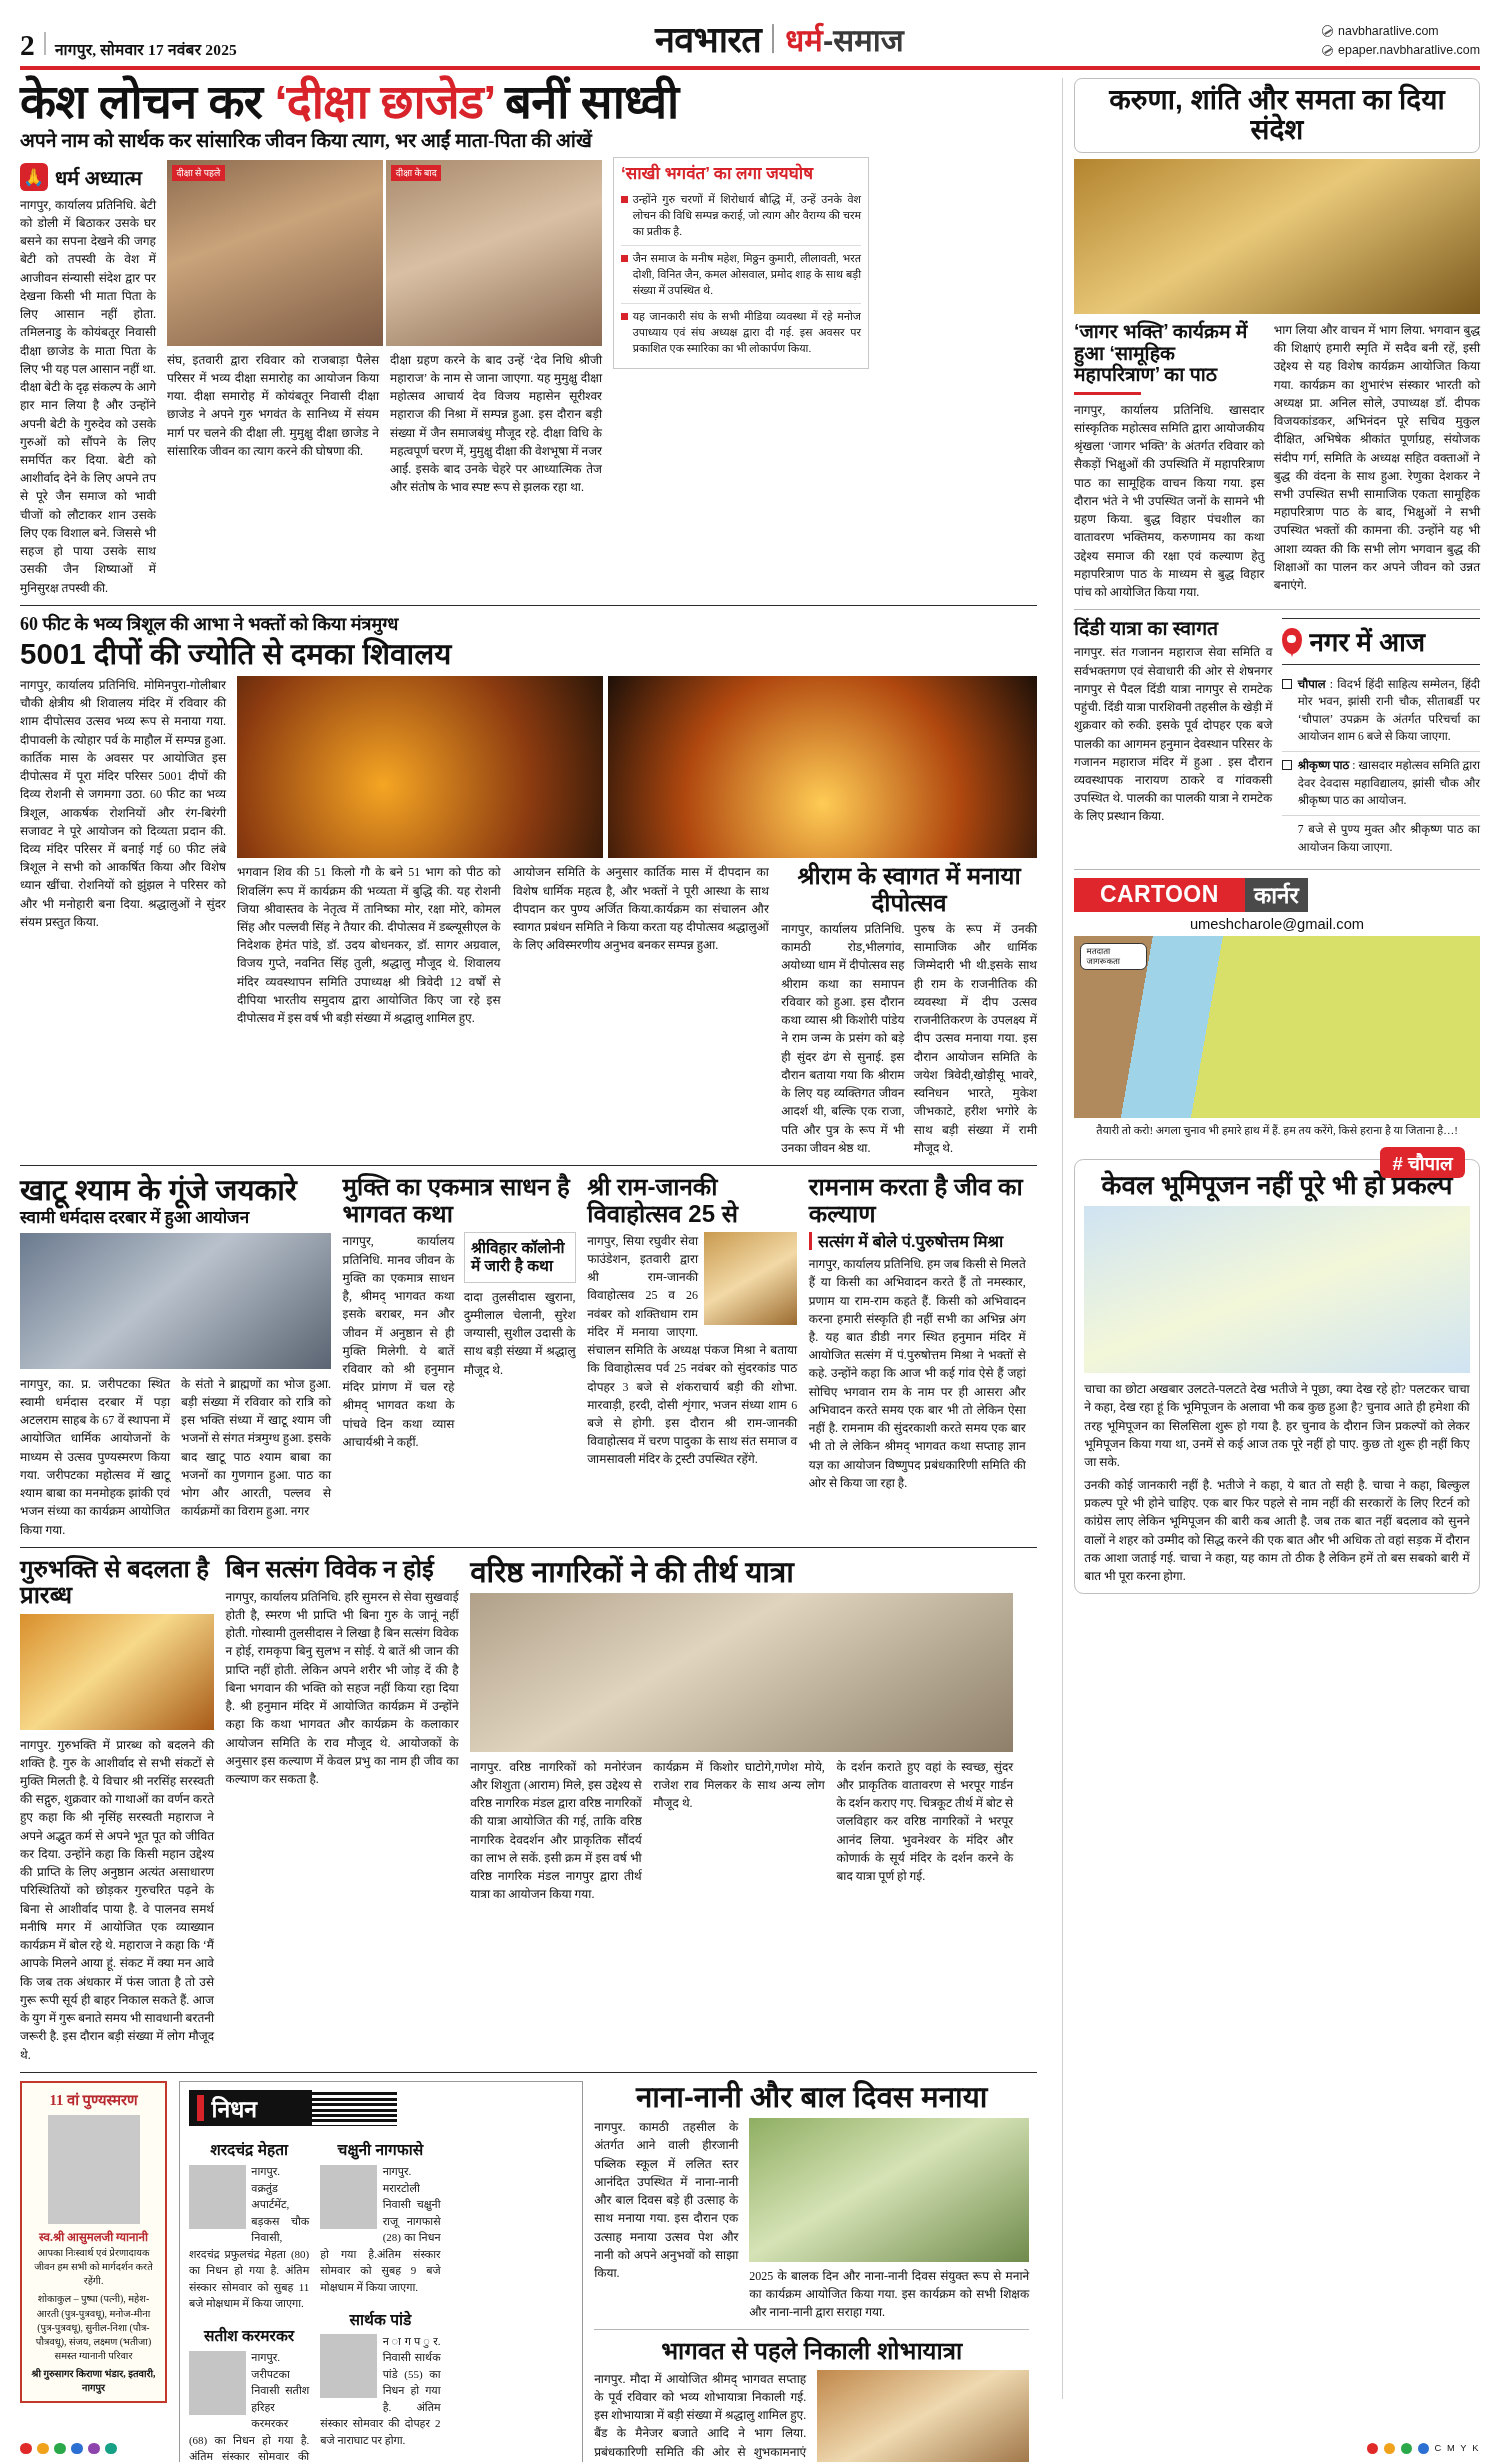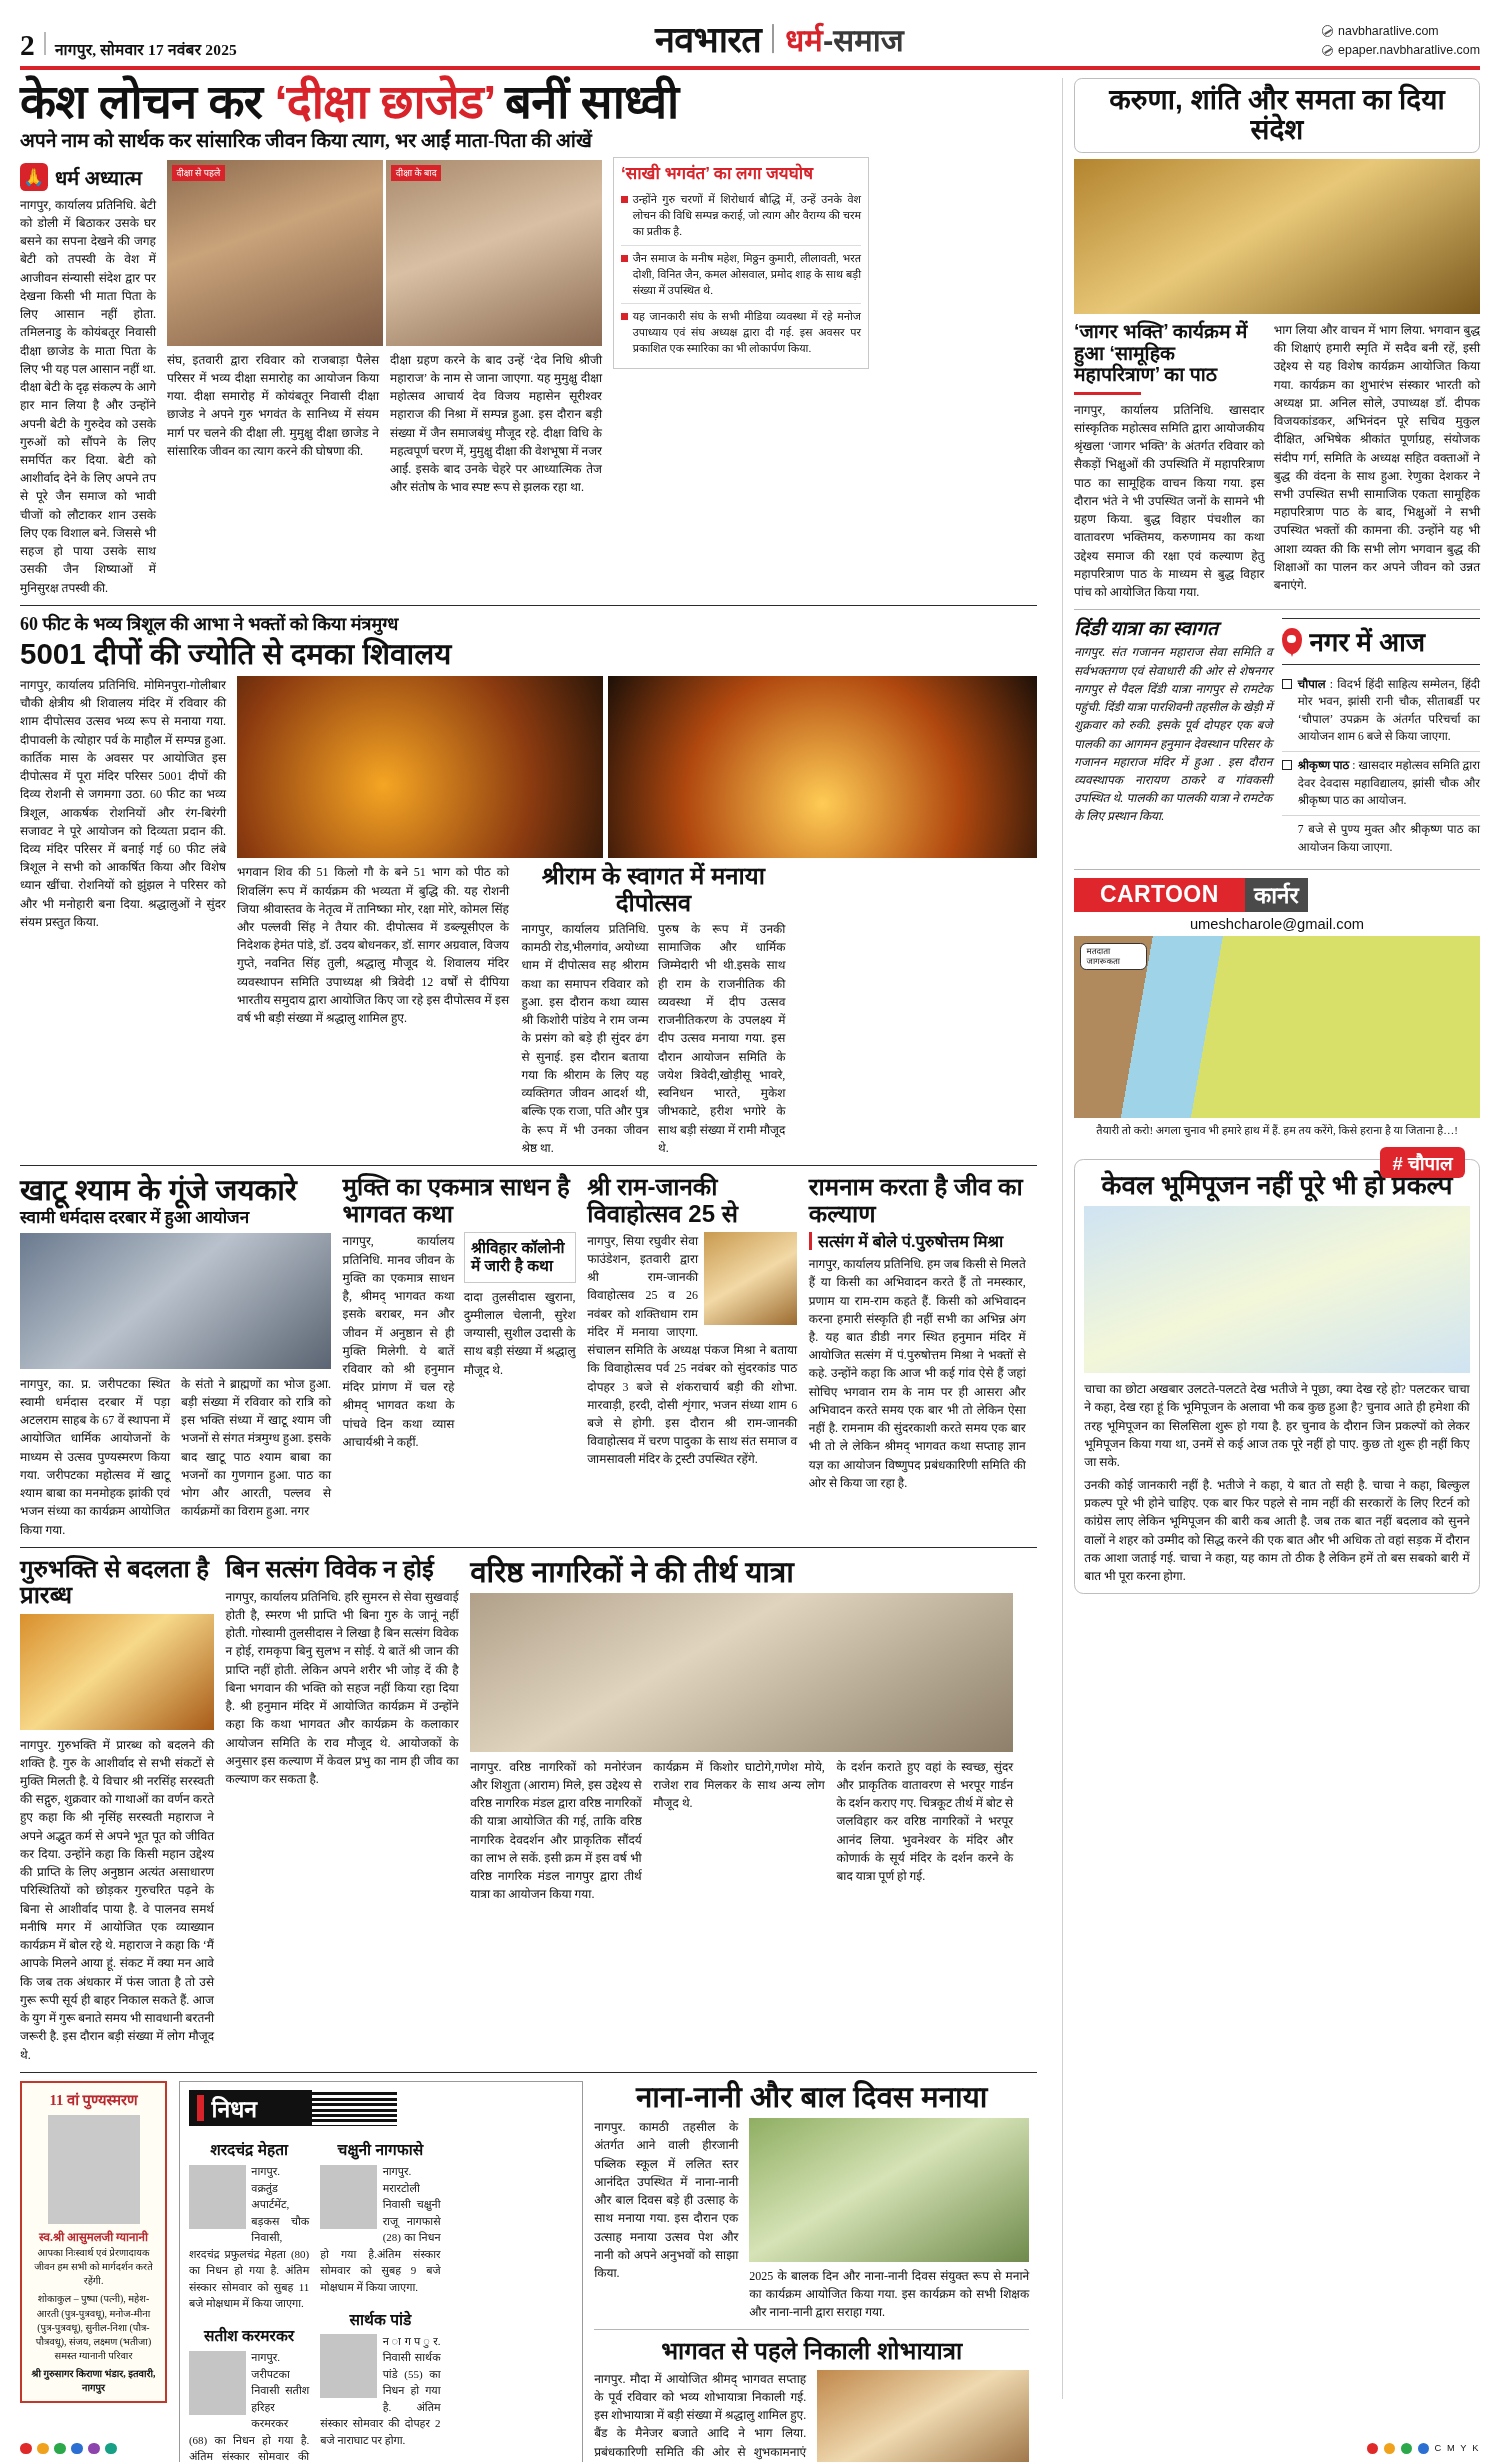--- a/index.html
+++ b/index.html
@@ -229,20 +229,21 @@
         <h2 class="hl-l" style="margin-top:3.1px;">5001 दीपों की ज्योति से दमका शिवालय</h2>
         <div style="display:flex; gap:11px; margin-top:6.2px;">
           <p class="bodytxt" style="width:206px;">नागपुर, कार्यालय प्रतिनिधि. मोमिनपुरा-गोलीबार चौकी क्षेत्रीय श्री शिवालय मंदिर में रविवार की शाम दीपोत्सव उत्सव भव्य रूप से मनाया गया. दीपावली के त्योहार पर्व के माहौल में सम्पन्न हुआ. कार्तिक मास के अवसर पर आयोजित इस दीपोत्सव में पूरा मंदिर परिसर 5001 दीपों की दिव्य रोशनी से जगमगा उठा. 60 फीट का भव्य त्रिशूल, आकर्षक रोशनियों और रंग-बिरंगी सजावट ने पूरे आयोजन को दिव्यता प्रदान की. दिव्य मंदिर परिसर में बनाई गई 60 फीट लंबे त्रिशूल ने सभी को आकर्षित किया और विशेष ध्यान खींचा. रोशनियों को झुंझल ने परिसर को और भी मनोहारी बना दिया. श्रद्धालुओं ने सुंदर संयम प्रस्तुत किया.</p>
           <div style="width:800px;">
             <div style="display:flex; gap:4.7px; height:182px;">
               <div class="photo" style="width:46%;background:radial-gradient(circle at 40% 60%,#f5a623,#8c3b10 60%,#2b1608);"></div>
               <div class="photo" style="width:54%;background:radial-gradient(circle at 50% 70%,#ffcc55,#b0480f 55%,#1d1008);"></div>
             </div>
             <div style="display:flex; gap:12.4px; margin-top:5.4px;">
               <p class="bodytxt" style="width:34%;">भगवान शिव की 51 किलो गौ के बने 51 भाग को पीठ को शिवलिंग रूप में कार्यक्रम की भव्यता में बुद्धि की. यह रोशनी जिया श्रीवास्तव के नेतृत्व में तानिष्का मोर, रक्षा मोरे, कोमल सिंह और पल्लवी सिंह ने तैयार की. दीपोत्सव में डब्ल्यूसीएल के निदेशक हेमंत पांडे, डॉ. उदय बोधनकर, डॉ. सागर अग्रवाल, विजय गुप्ते, नवनित सिंह तुली, श्रद्धालु मौजूद थे. शिवालय मंदिर व्यवस्थापन समिति उपाध्यक्ष श्री त्रिवेदी 12 वर्षों से दीपिया भारतीय समुदाय द्वारा आयोजित किए जा रहे इस दीपोत्सव में इस वर्ष भी बड़ी संख्या में श्रद्धालु शामिल हुए.</p>
+              <p class="bodytxt" style="width:33%;">आयोजन समिति के अनुसार कार्तिक मास में दीपदान का विशेष धार्मिक महत्व है, और भक्तों ने पूरी आस्था के साथ दीपदान कर पुण्य अर्जित किया.कार्यक्रम का संचालन और स्वागत प्रबंधन समिति ने किया करता यह दीपोत्सव श्रद्धालुओं के लिए अविस्मरणीय अनुभव बनकर सम्पन्न हुआ.</p>
               <div style="width:33%;">
                 <h3 class="hl-m" style="text-align:center;">श्रीराम के स्वागत में मनाया दीपोत्सव</h3>
                 <div style="display:flex;gap:9.3px;margin-top:3.9px;">
                   <p class="bodytxt" style="width:50%;">नागपुर, कार्यालय प्रतिनिधि. कामठी रोड,भीलगांव, अयोध्या धाम में दीपोत्सव सह श्रीराम कथा का समापन रविवार को हुआ. इस दौरान कथा व्यास श्री किशोरी पांडेय ने राम जन्म के प्रसंग को बड़े ही सुंदर ढंग से सुनाई. इस दौरान बताया गया कि श्रीराम के लिए यह व्यक्तिगत जीवन आदर्श थी, बल्कि एक राजा, पति और पुत्र के रूप में भी उनका जीवन श्रेष्ठ था.</p>
                   <p class="bodytxt" style="width:50%;">पुरुष के रूप में उनकी सामाजिक और धार्मिक जिम्मेदारी भी थी.इसके साथ ही राम के राजनीतिक की व्यवस्था में दीप उत्सव राजनीतिकरण के उपलक्ष्य में दीप उत्सव मनाया गया. इस दौरान आयोजन समिति के जयेश त्रिवेदी,खोड़ीसू भावरे, स्वनिधन भारते, मुकेश जीभकाटे, हरीश भगोरे के साथ बड़ी संख्या में रामी मौजूद थे.</p>
                 </div>
               </div>
             </div>
           </div>
         </div>
@@ -411,21 +412,21 @@
           <h3 class="hl-s">‘जागर भक्ति’ कार्यक्रम में हुआ ‘सामूहिक महापरित्राण’ का पाठ</h3>
           <div style="height:3.9px;background:#d8232a;width:67px;margin:5.4px 0;"></div>
           <p class="bodytxt">नागपुर, कार्यालय प्रतिनिधि. खासदार सांस्कृतिक महोत्सव समिति द्वारा आयोजकीय श्रृंखला ‘जागर भक्ति’ के अंतर्गत रविवार को सैकड़ों भिक्षुओं की उपस्थिति में महापरित्राण पाठ का सामूहिक वाचन किया गया. इस दौरान भंते ने भी उपस्थित जनों के सामने भी ग्रहण किया. बुद्ध विहार पंचशील का वातावरण भक्तिमय, करुणामय का कथा उद्देश्य समाज की रक्षा एवं कल्याण हेतु महापरित्राण पाठ के माध्यम से बुद्ध विहार पांच को आयोजित किया गया.</p>
         </div>
         <p class="bodytxt" style="width:52%;">भाग लिया और वाचन में भाग लिया. भगवान बुद्ध की शिक्षाएं हमारी स्मृति में सदैव बनी रहें, इसी उद्देश्य से यह विशेष कार्यक्रम आयोजित किया गया. कार्यक्रम का शुभारंभ संस्कार भारती को अध्यक्ष प्रा. अनिल सोले, उपाध्यक्ष डॉ. दीपक विजयकांडकर, अभिनंदन पूरे सचिव मुकुल दीक्षित, अभिषेक श्रीकांत पूर्णाग्रह, संयोजक संदीप गर्ग, समिति के अध्यक्ष सहित वक्ताओं ने बुद्ध की वंदना के साथ हुआ. रेणुका देशकर ने सभी उपस्थित सभी सामाजिक एकता सामूहिक महापरित्राण पाठ के बाद, भिक्षुओं ने सभी उपस्थित भक्तों की कामना की. उन्होंने यह भी आशा व्यक्त की कि सभी लोग भगवान बुद्ध की शिक्षाओं का पालन कर अपने जीवन को उन्नत बनाएंगे.</p>
       </div>
 
       <div class="hr-thin"></div>
 
       <div style="display:flex;gap:9.3px;">
-        <div style="width:50%;font-style:italic;">
+        <div style="width:50%;">
           <h3 class="hl-s">दिंडी यात्रा का स्वागत</h3>
           <p class="bodytxt" style="margin-top:3.9px;">नागपुर. संत गजानन महाराज सेवा समिति व सर्वभक्तगण एवं सेवाधारी की ओर से शेषनगर नागपुर से पैदल दिंडी यात्रा नागपुर से रामटेक पहुंची. दिंडी यात्रा पारशिवनी तहसील के खेड़ी में शुक्रवार को रुकी. इसके पूर्व दोपहर एक बजे पालकी का आगमन हनुमान देवस्थान परिसर के गजानन महाराज मंदिर में हुआ . इस दौरान व्यवस्थापक नारायण ठाकरे व गांवकसी उपस्थित थे. पालकी का पालकी यात्रा ने रामटेक के लिए प्रस्थान किया.</p>
         </div>
 
         <div style="width:50%;">
           <div class="nagar-head">
             <span class="pin"></span>
             <span class="nagar-title">नगर में आज</span>
           </div>
           <div class="nagar-item">

